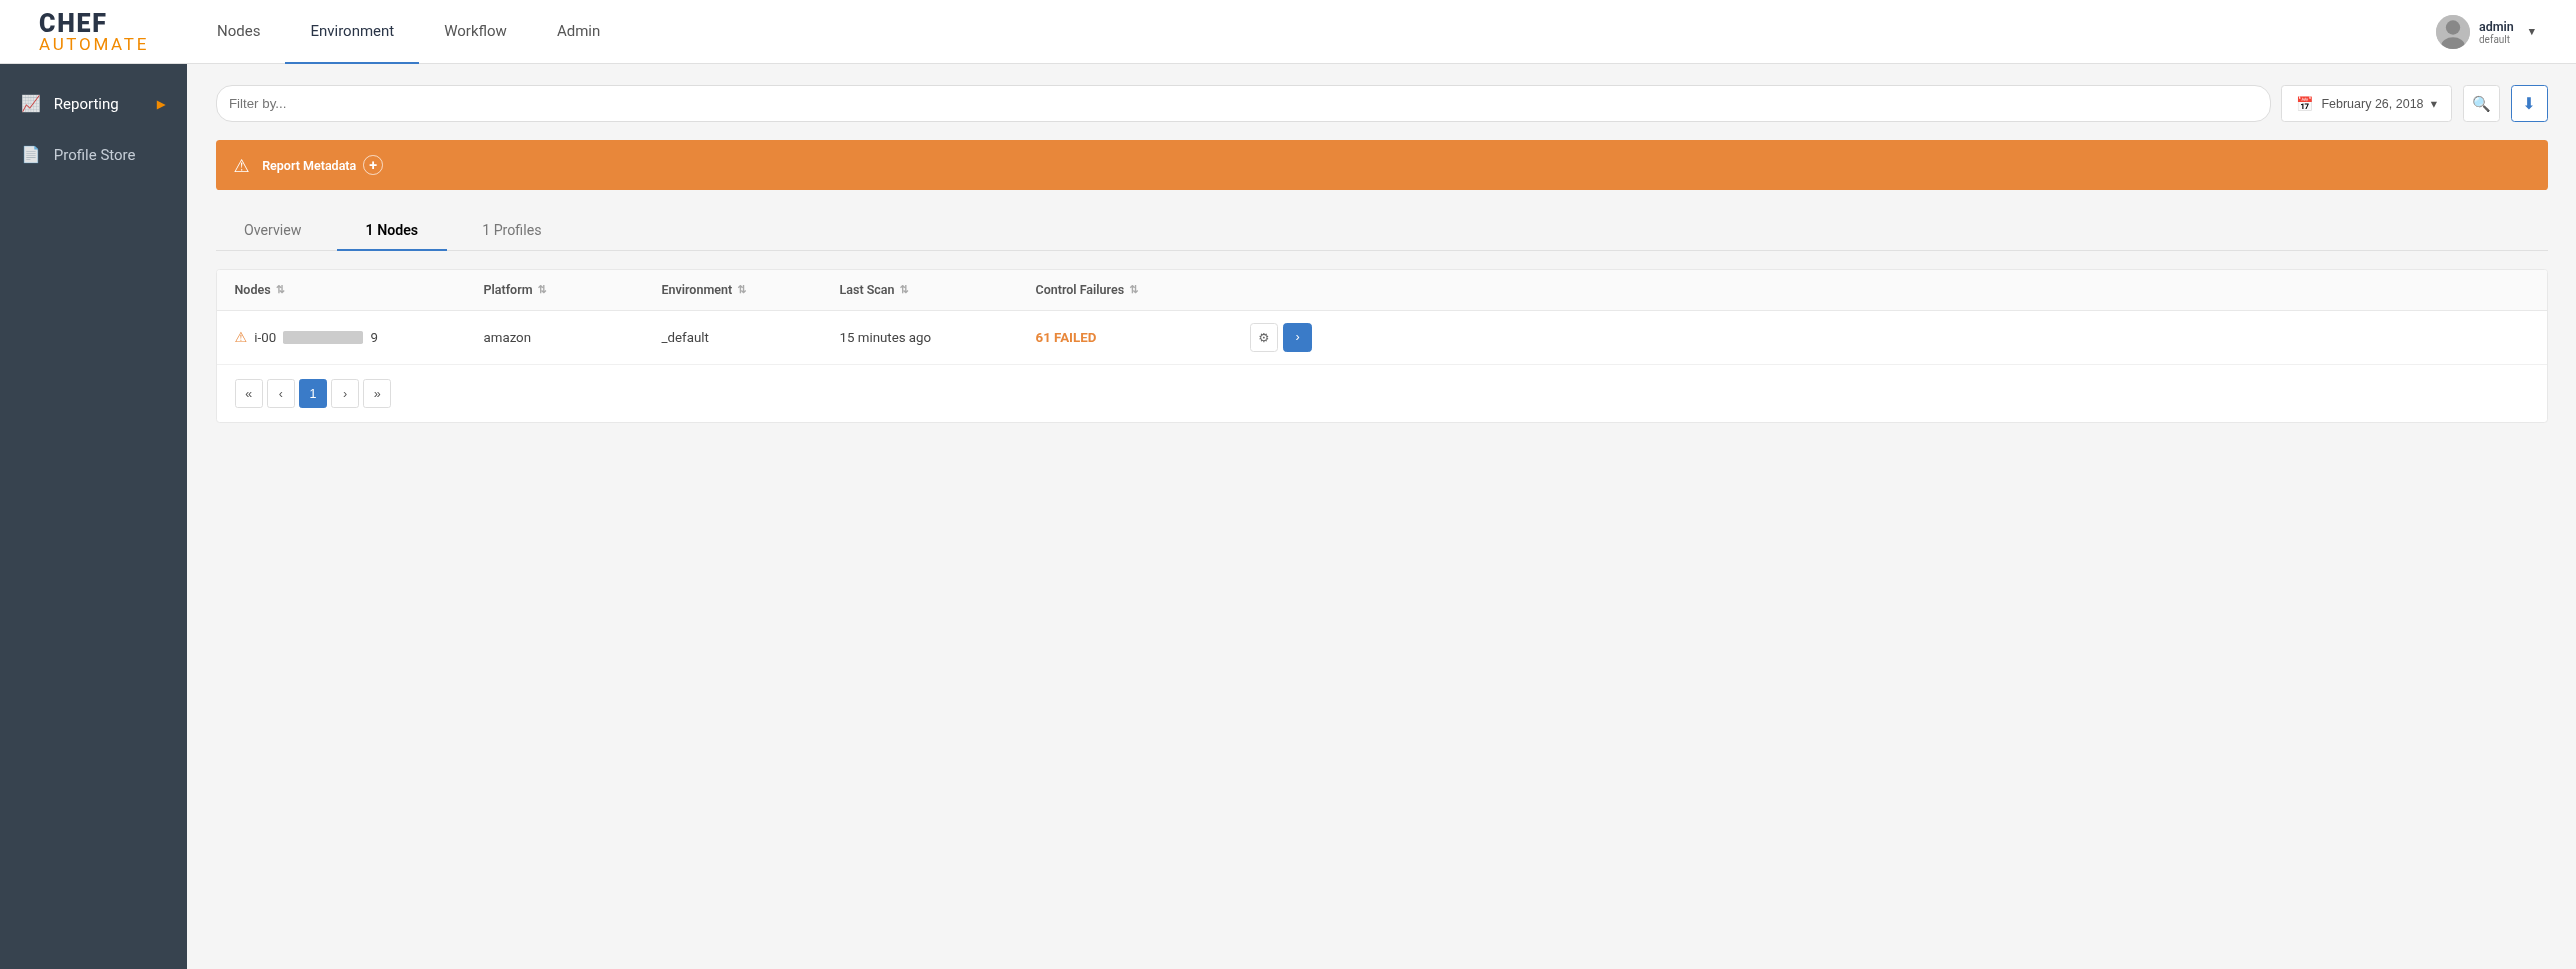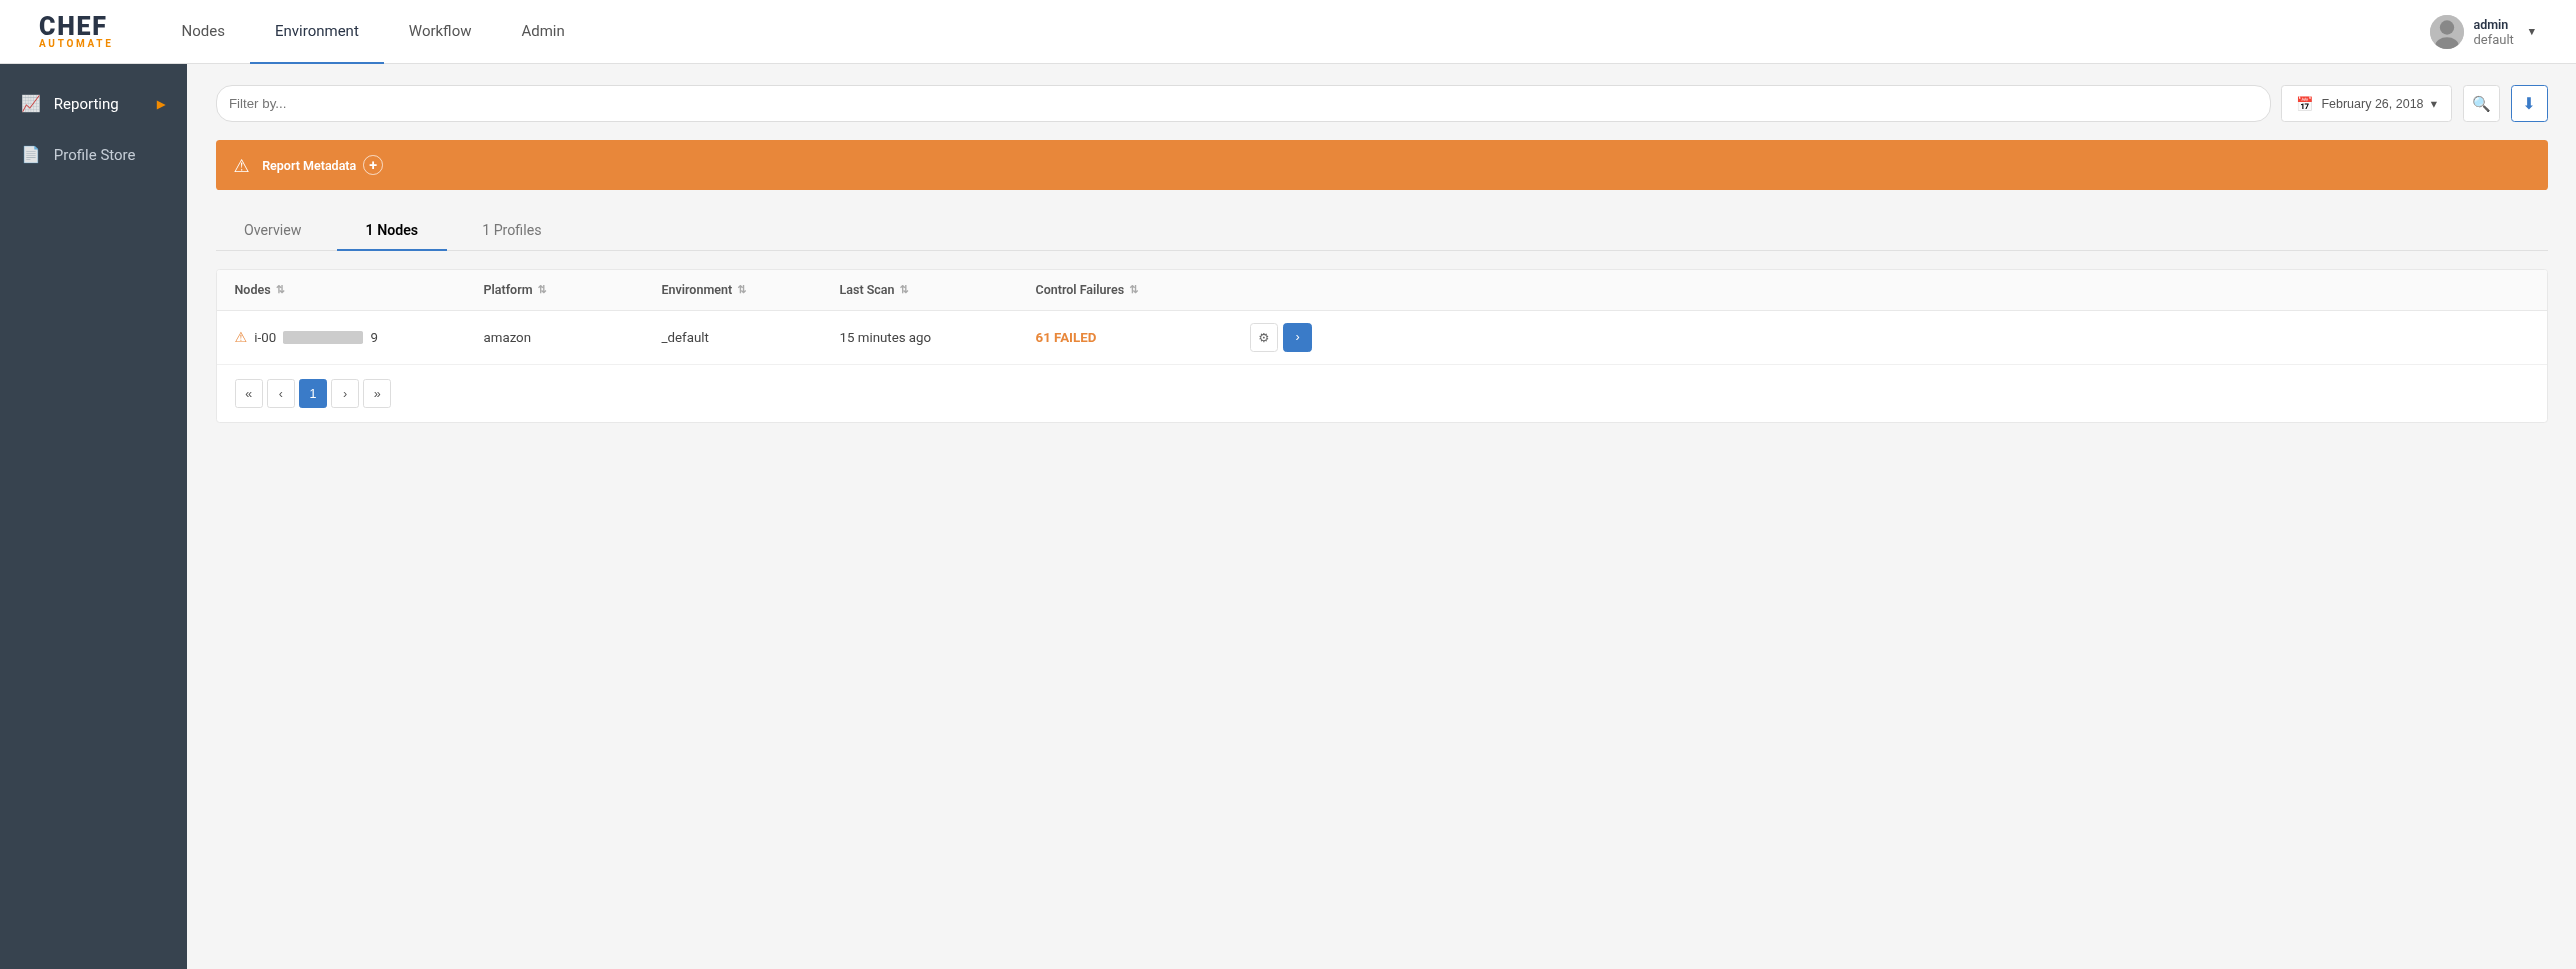--- a/index.html
+++ b/index.html
@@ -22,22 +22,22 @@
       margin-right: 43px;
       line-height: 1;
     }
     .logo-chef {
       font-size: 25px;
       font-weight: 900;
       color: #2a3547;
       letter-spacing: 1.8px;
     }
     .logo-automate {
-      font-size: 10px;
-      font-weight: 700;
+      font-size: 17px;
+      font-weight: 400;
       color: #f18a00;
       letter-spacing: 2.7px;
     }
     .nav-links {
       display: flex;
       align-items: center;
       gap: 0;
       flex: 1;
     }
     .nav-link {
@@ -67,21 +67,21 @@
       border-radius: 50%;
       background: #ccc;
       display: flex;
       align-items: center;
       justify-content: center;
       overflow: hidden;
     }
     .avatar svg { width: 34px; height: 34px; }
     .user-info { display: flex; flex-direction: column; align-items: flex-start; }
     .user-name { font-size: 12.5px; color: #2a3547; font-weight: 600; }
-    .user-org { font-size: 13px; color: #777; }
+    .user-org { font-size: 10px; color: #777; }
     .dropdown-arrow { color: #555; font-size: 10.7px; margin-left: 3.6px; }
 
     
     .app-body {
       display: flex;
       flex: 1;
     }
 
     
     .sidebar {

